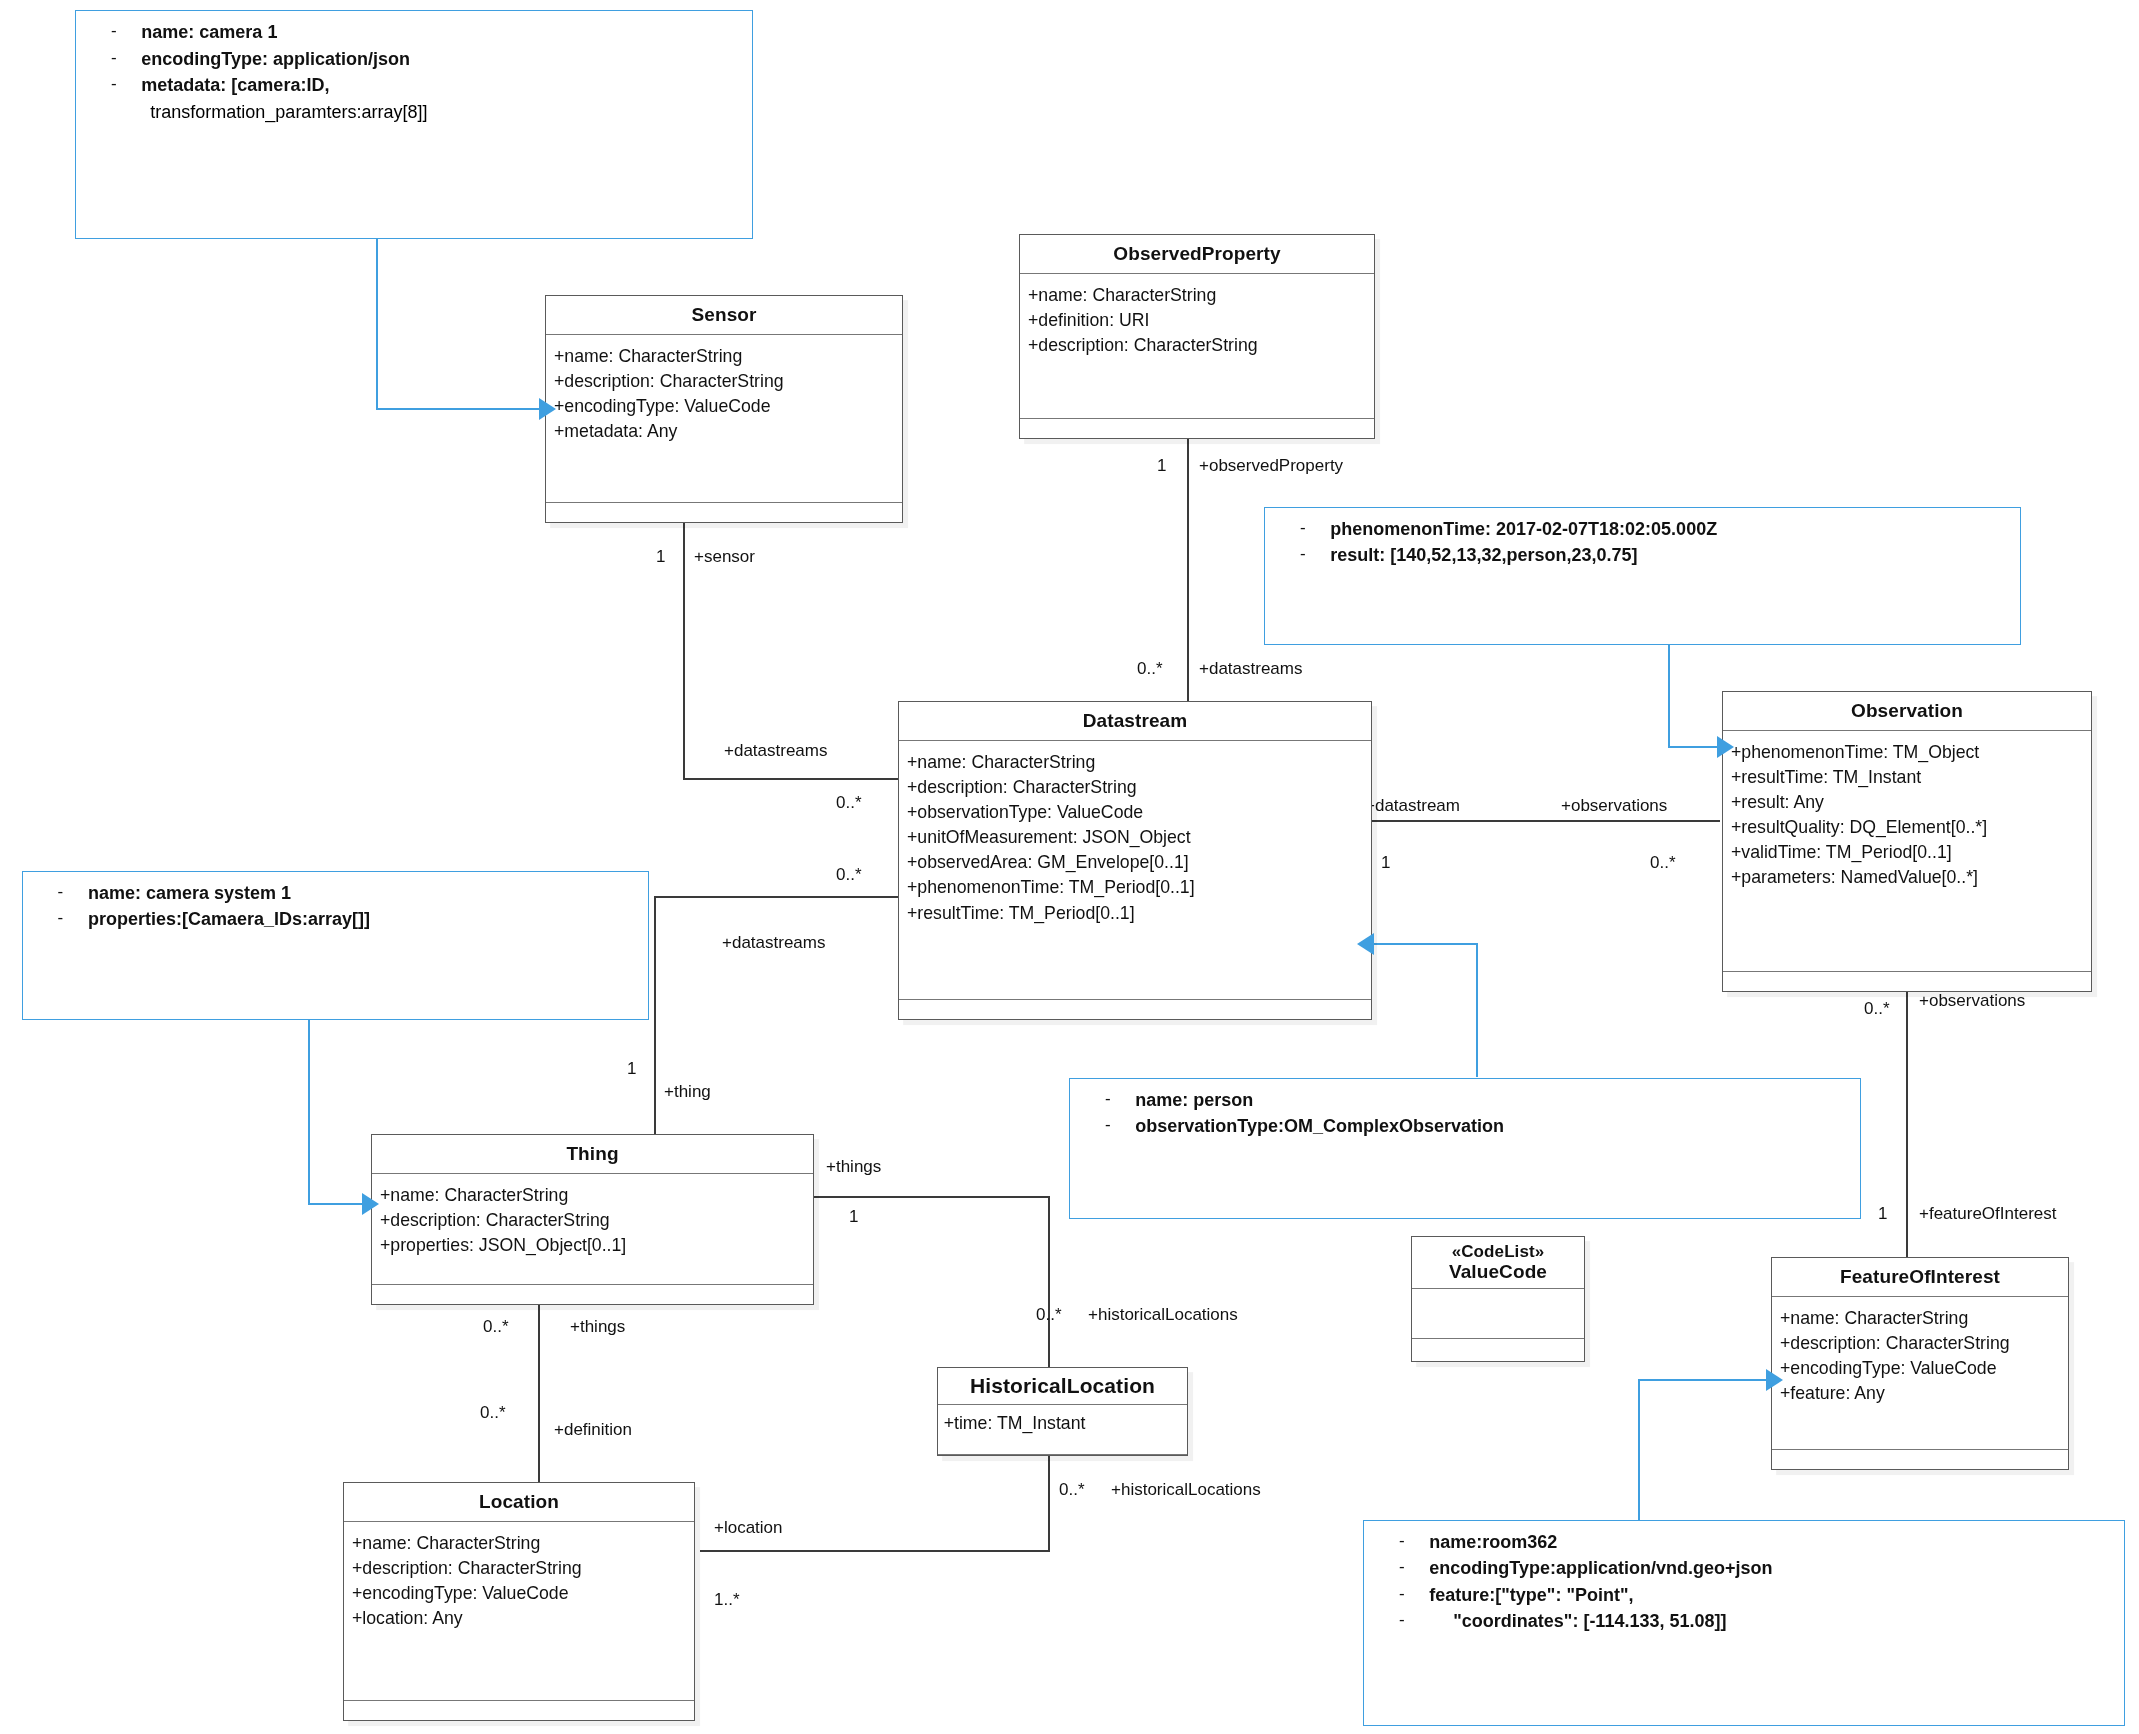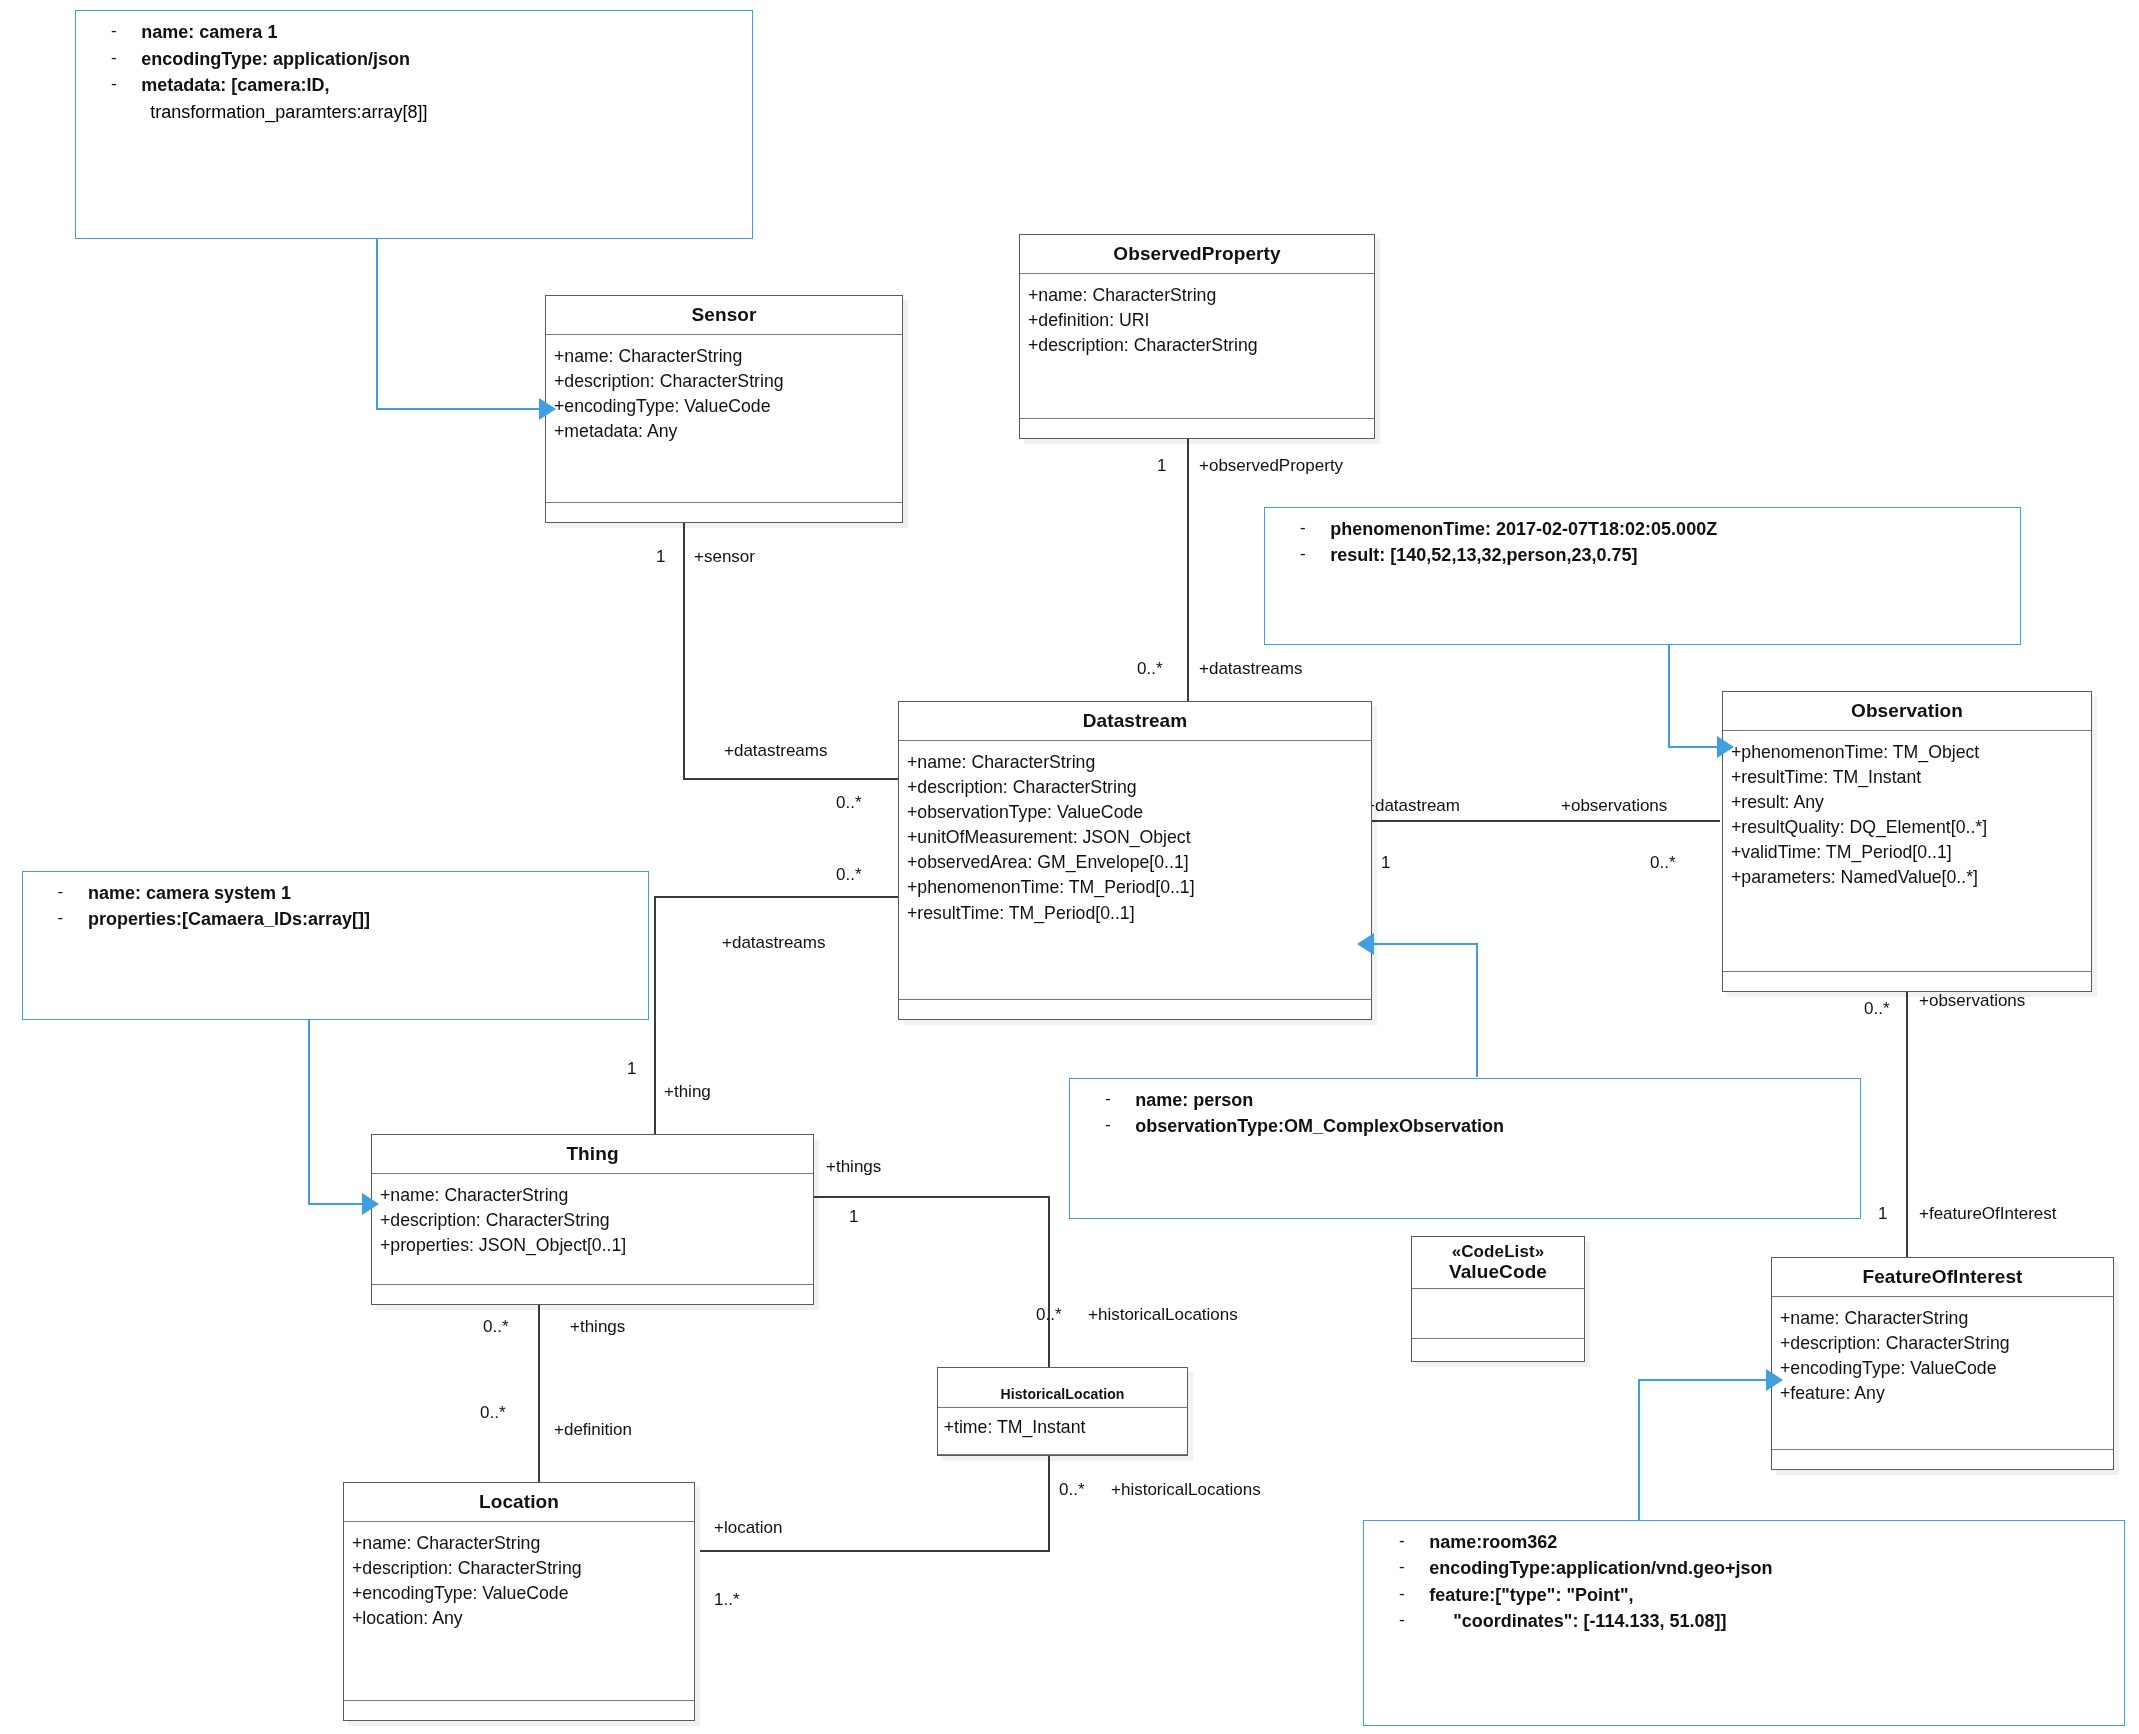--- a/index.html
+++ b/index.html
@@ -298,21 +298,21 @@
     <div class="uml-title">Thing</div>
     <div class="uml-attrs">
       <div class="attr">+name: CharacterString</div>
       <div class="attr">+description: CharacterString</div>
       <div class="attr">+properties: JSON_Object[0..1]</div>
     </div>
     <div class="uml-ops"></div>
   </div>
 
   <div class="uml-class" style="left:937px; top:1367px; width:251px; height:89px;">
-    <div class="uml-title" style="font-size:14px; padding:5.7px 3.4px;margin-top:12px;">HistoricalLocation</div>
+    <div class="uml-title" style="font-size:21px; padding:5.7px 3.4px;">HistoricalLocation</div>
     <div class="uml-attrs" style="padding:6.8px 5.7px;">
       <div class="attr">+time: TM_Instant</div>
     </div>
     <div class="uml-ops" style="min-height:0px;"></div>
   </div>
 
   <div class="uml-class" style="left:343px; top:1482px; width:352px; height:239px;">
     <div class="uml-title">Location</div>
     <div class="uml-attrs">
       <div class="attr">+name: CharacterString</div>
@@ -325,21 +325,21 @@
 
   <div class="uml-class" style="left:1411px; top:1236px; width:174px; height:126px;">
     <div class="uml-title" style="padding:4.6px 3.4px;">
       <span class="stereo">«CodeList»</span>
       <span>ValueCode</span>
     </div>
     <div class="uml-attrs" style="padding:0; min-height:21.6px;"></div>
     <div class="uml-ops" style="min-height:21.6px;"></div>
   </div>
 
-  <div class="uml-class" style="left:1771px; top:1257px; width:343px; height:213px;">
+  <div class="uml-class" style="left:1771px; top:1257px; width:298px; height:213px;">
     <div class="uml-title">FeatureOfInterest</div>
     <div class="uml-attrs">
       <div class="attr">+name: CharacterString</div>
       <div class="attr">+description: CharacterString</div>
       <div class="attr">+encodingType: ValueCode</div>
       <div class="attr">+feature: Any</div>
     </div>
     <div class="uml-ops"></div>
   </div>
 

